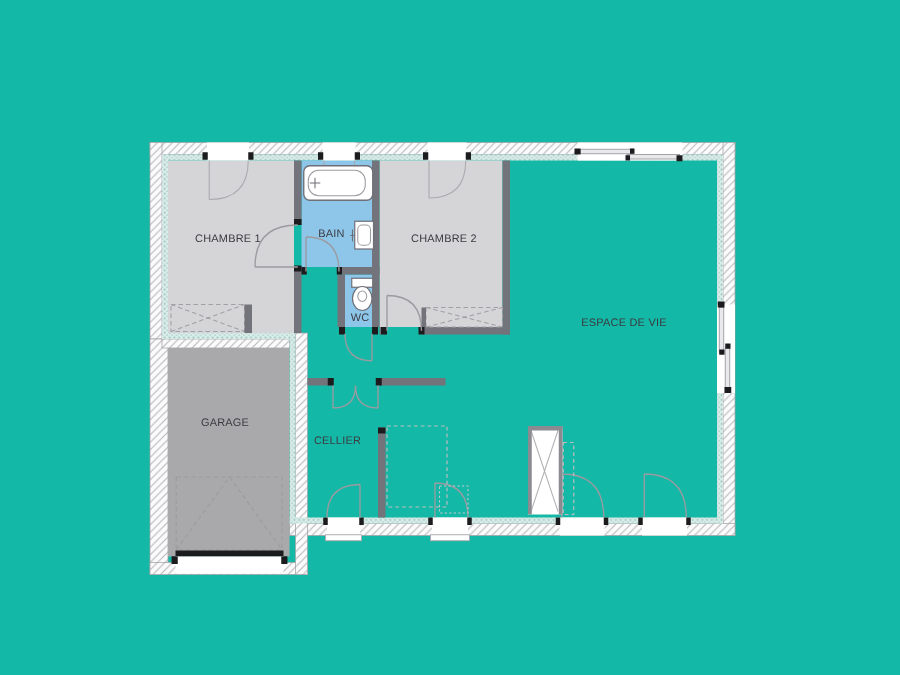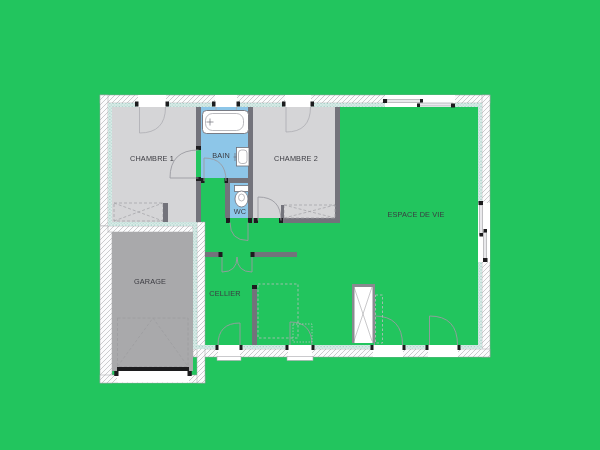--- a/index.html
+++ b/index.html
@@ -1,16 +1,16 @@
 <!DOCTYPE html>
 <html><head>
 <meta charset="utf-8">
 <style>
   html,body{margin:0;padding:0;background:#ffffff;}
-  .canvas{position:relative;width:600px;height:450px;background:#22c55e;overflow:hidden;
+  .canvas{position:relative;width:600px;height:450px;background:#14b8a6;overflow:hidden;
           font-family:"Liberation Sans", sans-serif;}
   svg text{font-family:"Liberation Sans", sans-serif;font-size:7.3px;letter-spacing:.15px;
            fill:#3b3b41;text-anchor:middle;}
 </style>
 </head>
 <body>
 
 <div class="canvas">
 <svg width="600" height="450" viewBox="0 0 600 450">
   <defs>

